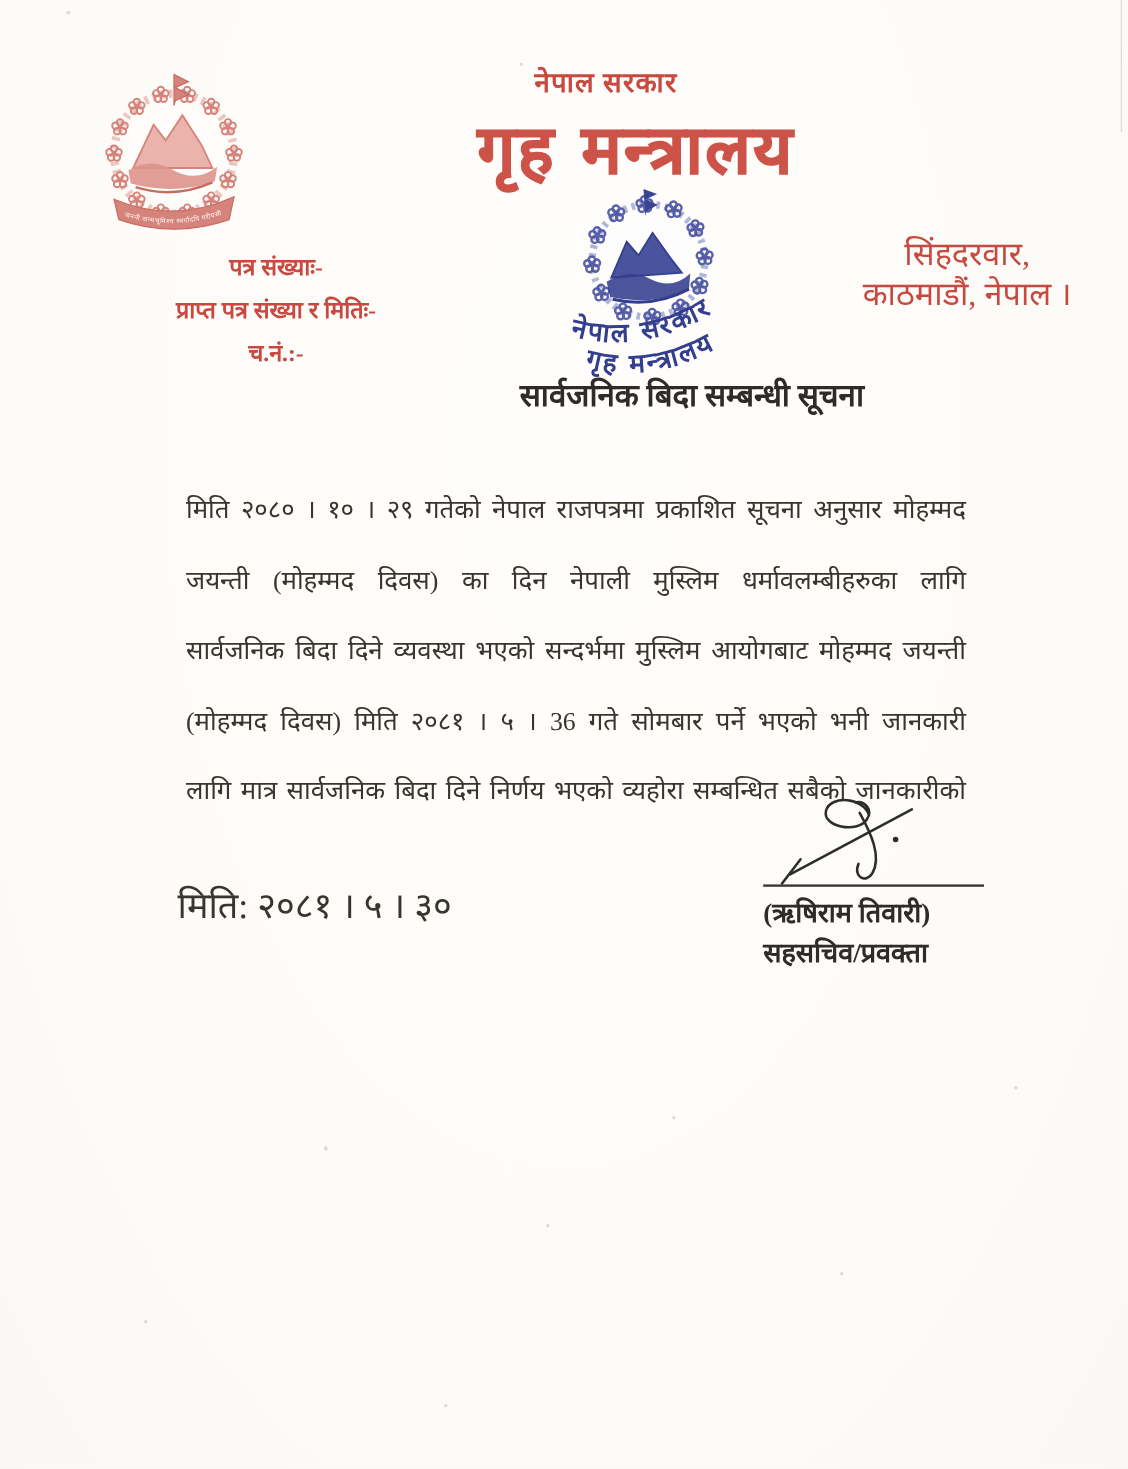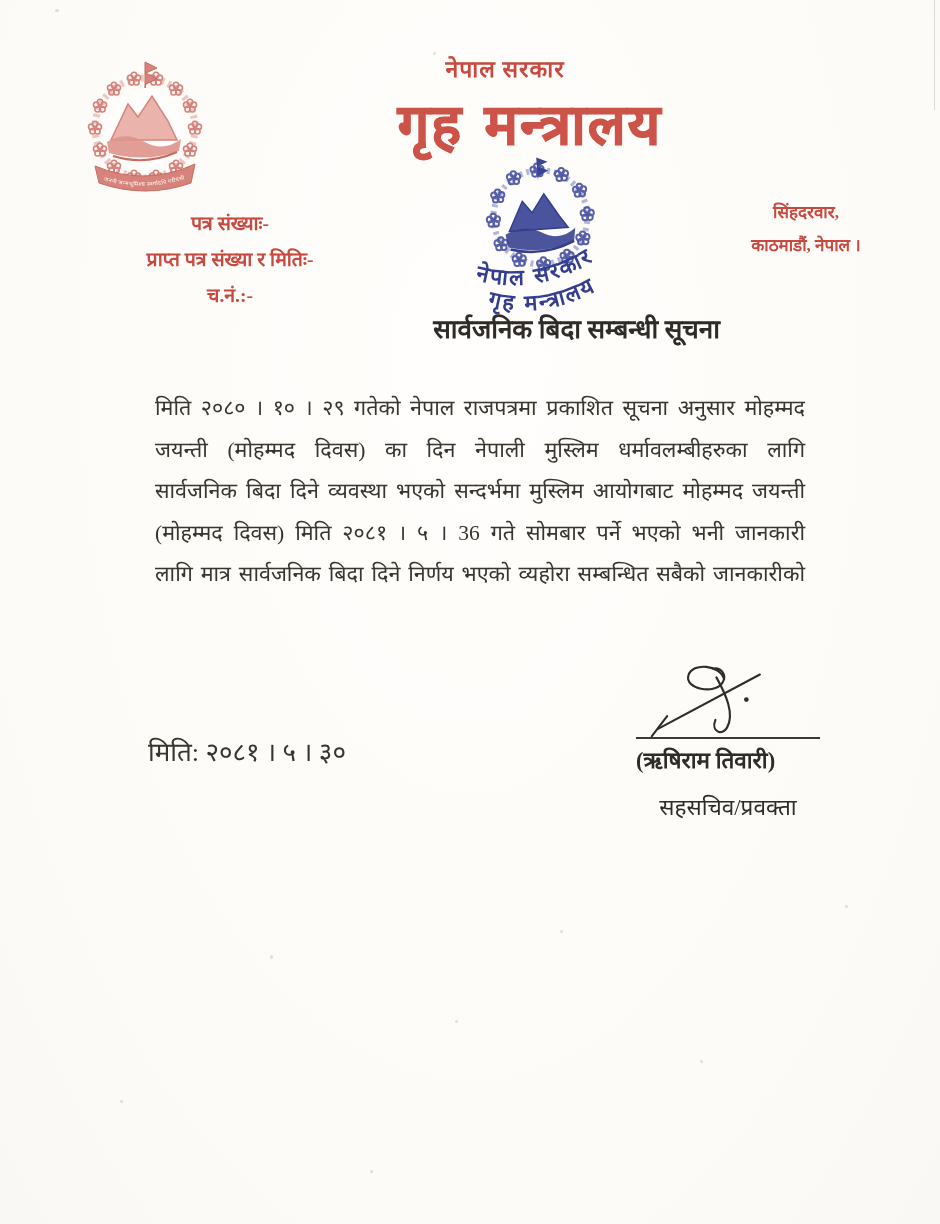--- a/index.html
+++ b/index.html
@@ -31,55 +31,56 @@
     -webkit-text-stroke:1px #cd5349;
   }
   .refs{
     left:80px;top:206px;width:300px;
     font-size:19.5px;font-weight:bold;
     line-height:36px;
   }
   .address{
     left:700px;top:196px;width:212px;
     text-align:center;
-    font-size:17px;font-weight:bold;
+    font-size:27px;font-weight:normal;
     line-height:33px;
   }
   .subject{
     left:220px;top:310px;width:500px;
     text-align:right;
     font-size:26px;font-weight:bold;
     color:#2e2b28;
   }
   .body-par{
     left:155px;top:388px;width:650px;
     font-size:21.5px;
     color:#38342e;
   }
   .body-line{
     height:41.5px;line-height:41.5px;
     text-align:justify;
     text-align-last:justify;
     white-space:nowrap;
+    margin-top:17px;
   }
   .body-line.last{text-align-last:left;}
   .date-line{
     left:148px;top:733px;
-    font-size:26px;
+    font-size:30px;
     color:#38342e;
   }
   .sig-block{left:636px;top:737px;width:184px;}
   .sig-rule{border-top:2px solid #3c3a38;width:184px;height:0;}
   .sig-name{
     margin-top:5px;text-align:left;
     font-size:22.5px;font-weight:bold;color:#2e2b28;
   }
   .sig-role{
-    margin-top:16px;text-align:center;
-    font-size:22.5px;font-weight:normal;color:#2e2b28;
+    margin-top:3px;text-align:left;
+    font-size:22.5px;font-weight:bold;color:#2e2b28;
   }
   .speck{position:absolute;border-radius:50%;background:rgba(90,85,80,.18);}
   .edge-line{position:absolute;left:934px;top:0;width:1px;height:110px;background:#c2c0bd;opacity:.55;}
 </style>
 </head>
 <body>
 
 <div class="page">
 
   <svg class="abs" style="left:72px;top:60px;" width="146" height="138" viewBox="0 0 146 138" xmlns="http://www.w3.org/2000/svg" xmlns:xlink="http://www.w3.org/1999/xlink">

